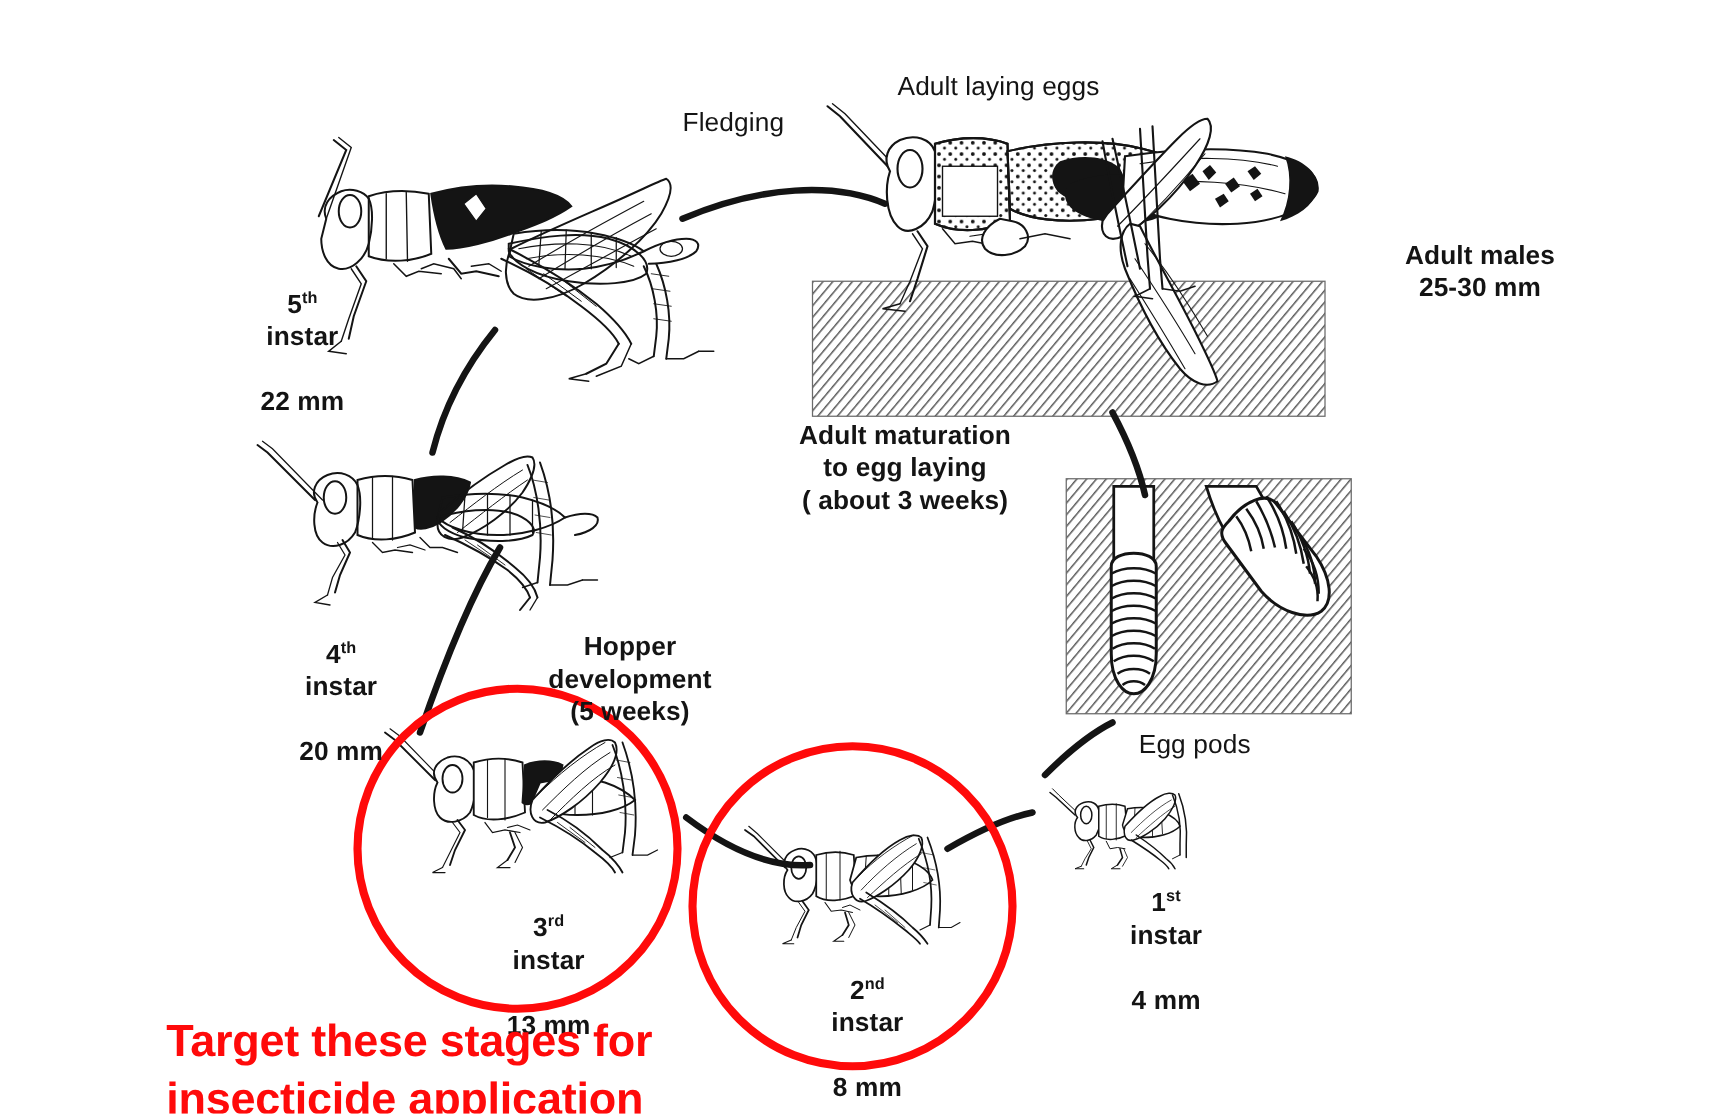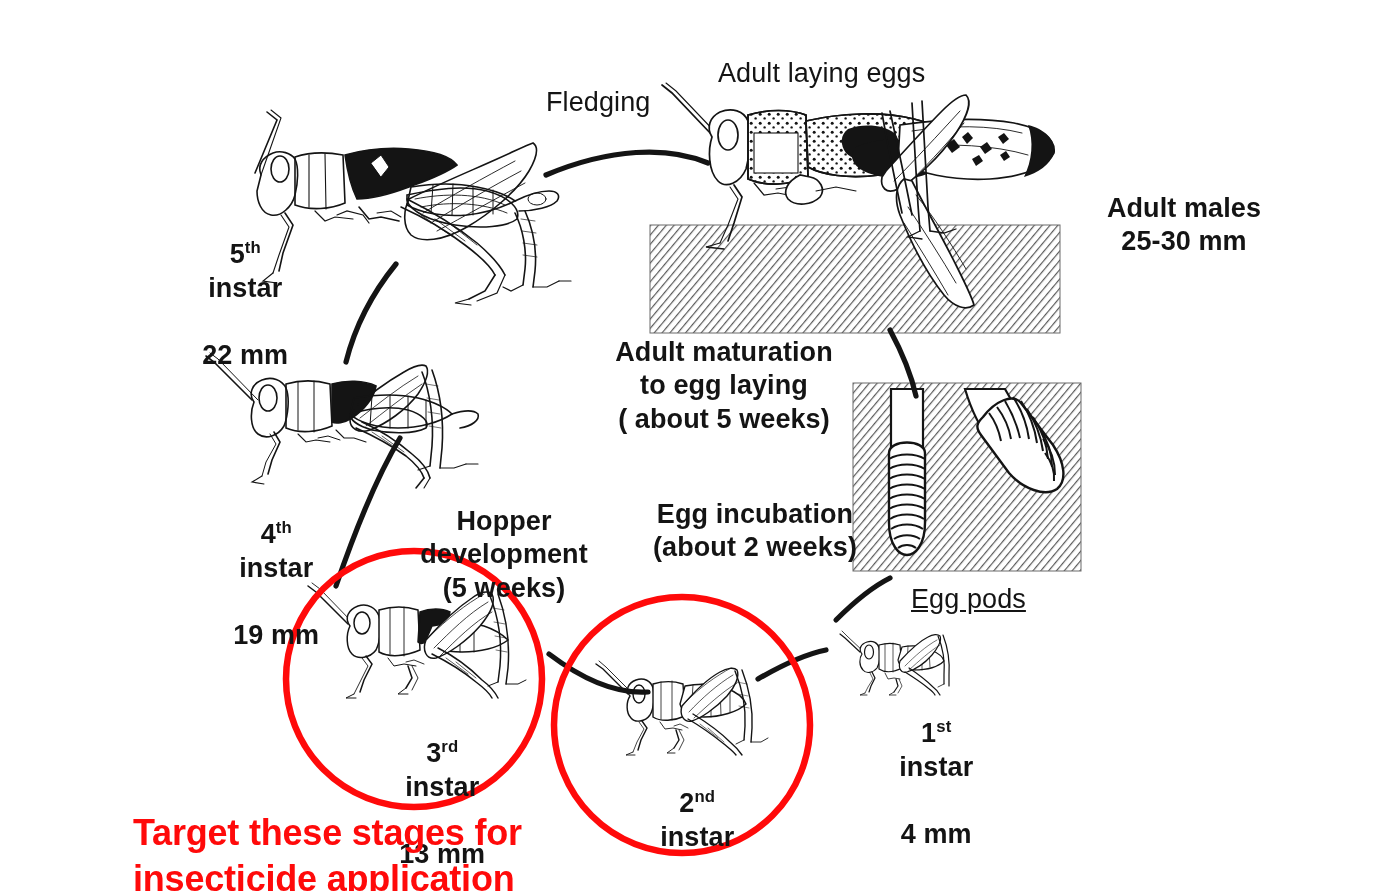--- a/index.html
+++ b/index.html
@@ -12,21 +12,21 @@
     position: relative;
     width: 1375px;
     height: 891px;
     background: #ffffff;
     overflow: hidden;
     font-family: "Liberation Sans", sans-serif;
     color: #1a1a1a;
   }
   .lbl {
     position: absolute;
-    font-size: 27px;
+    font-size: 21px;
     line-height: 1.24;
     color: #141414;
     white-space: pre;
     letter-spacing: 0.1px;
   }
   .lbl.ctr { text-align: center; font-weight: bold; }
   .lbl sup {
     font-size: 0.62em;
     vertical-align: super;
     line-height: 0;
@@ -486,41 +486,39 @@
   <div class="lbl" style="left:546px; top:86px;">Fledging</div>
 
   <div class="lbl" style="left:718px; top:57px;">Adult laying eggs</div>
 
   <div class="lbl ctr" style="left:1091px; top:192px; width:186px;">Adult males
 25-30 mm</div>
 
 
   <div class="lbl ctr" style="left:602px; top:336px; width:244px;">Adult maturation
 to egg laying
-( about 5 weeks)</div>
+( about 3 weeks)</div>
 
   <div class="lbl ctr" style="left:404px; top:466px; width:200px;margin-top:39px;">Hopper
 development
 (5 weeks)</div>
 
-  <div class="lbl ctr" style="left:650px; top:498px; width:210px;">Egg incubation
-(about 2 weeks)</div>
-
-  <div class="lbl" style="left:911px; top:583px;text-decoration:underline;">Egg pods</div>
+
+  <div class="lbl" style="left:911px; top:583px;">Egg pods</div>
 
   <div class="lbl ctr" style="left:152px; top:205px; width:156px;">
     <span>5</span><sup>th</sup>
     <span>instar</span><br>
     <span>22 mm</span>
   </div>
 
   <div class="lbl ctr" style="left:183px; top:485px; width:156px;">
     <span>4</span><sup>th</sup>
     <span>instar</span><br>
-    <span>19 mm</span>
+    <span>20 mm</span>
   </div>
 
   <div class="lbl ctr" style="left:349px; top:704px; width:156px;">
     <span>3</span><sup>rd</sup>
     <span>instar</span><br>
     <span>13 mm</span>
   </div>
 
   <div class="lbl ctr" style="left:604px; top:754px; width:156px;">
     <span>2</span><sup>nd</sup>

